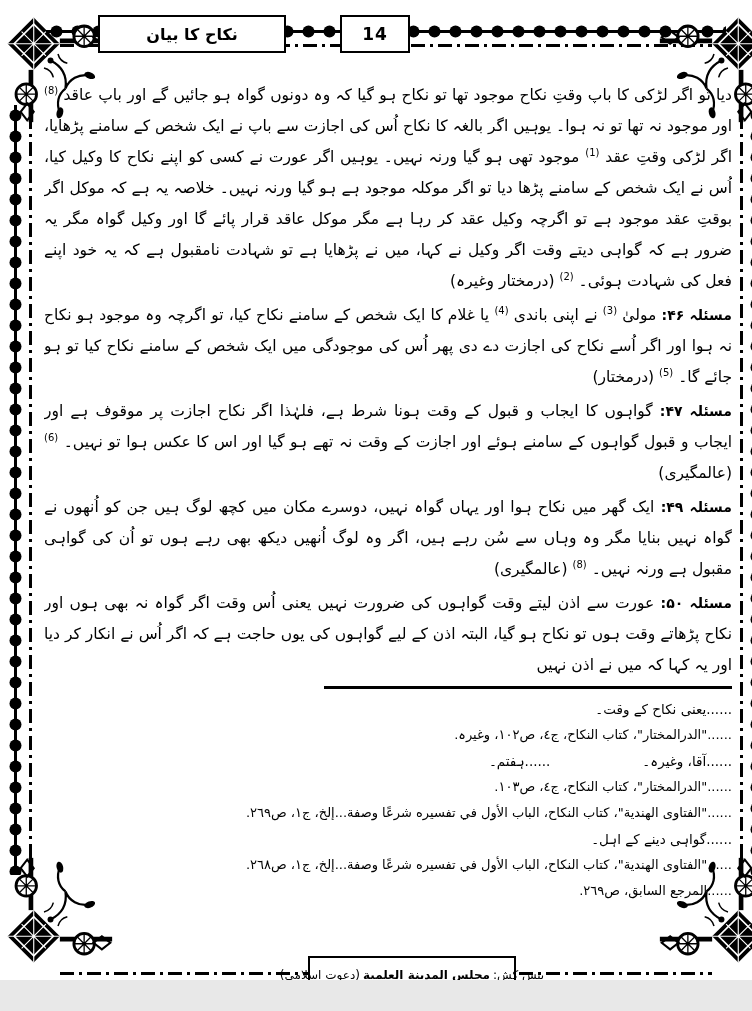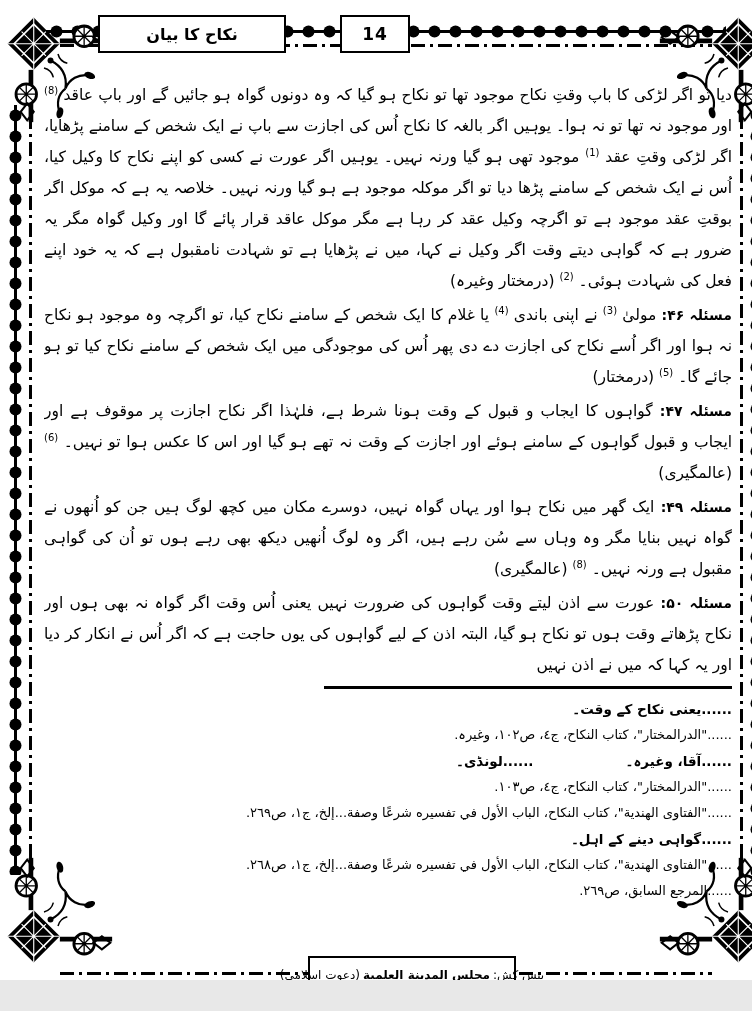--- a/index.html
+++ b/index.html
@@ -49,21 +49,21 @@
     position:absolute;z-index:2;
     top:80px;left:44px;right:40px;bottom:46px;
     direction:rtl;text-align:justify;overflow:hidden;
   }
   .body-text p{margin:0 0 3px 0;font-size:15.5px;line-height:31px;}
   .masala-no{font-weight:bold;font-size:14px;}
   sup{font-size:10px;line-height:0;vertical-align:6px;}
   .fn-sep{width:408px;border-top:3px solid #000;margin:5px 0 7px auto;}
   .footnotes{font-size:13px;line-height:26px;}
   .fn-line{margin:0;}
-  .fn-ur{font-weight:bold;font-size:13.5px;}
+  .fn-ur{font-weight:normal;font-size:13.5px;}
   .fn-pair .second{margin-right:92px;}
 </style>
 </head>
 <body>
 
 <svg width="0" height="0" style="position:absolute" aria-hidden="true">
   <defs>
     <pattern id="hbead" width="21" height="17" patternUnits="userSpaceOnUse">
       <rect x="0" y="7" width="21" height="3" fill="#000"></rect>
       <circle cx="10.5" cy="8.5" r="6" fill="#000"></circle>
@@ -155,21 +155,21 @@
       <p><span class="masala-no">مسئلہ ۴۹:</span> <span class="suphost">ایک گھر میں نکاح ہوا اور یہاں گواہ نہیں، دوسرے مکان میں کچھ لوگ ہیں جن کو اُنھوں نے گواہ نہیں بنایا مگر وہ وہاں سے سُن رہے ہیں، اگر وہ لوگ اُنھیں دیکھ بھی رہے ہوں تو اُن کی گواہی مقبول ہے ورنہ نہیں۔ <sup>(8)</sup> (عالمگیری)</span></p>
       <p><span class="masala-no">مسئلہ ۵۰:</span> <span class="suphost">عورت سے اذن لیتے وقت گواہوں کی ضرورت نہیں یعنی اُس وقت اگر گواہ نہ بھی ہوں اور نکاح پڑھاتے وقت ہوں تو نکاح ہو گیا، البتہ اذن کے لیے گواہوں کی یوں حاجت ہے کہ اگر اُس نے انکار کر دیا اور یہ کہا کہ میں نے اذن نہیں</span></p>
     </div>
 
     <div class="fn-sep"></div>
 
     <div class="footnotes">
       <div class="fn-line fn-ur">......یعنی نکاح کے وقت۔</div>
       <div class="fn-line">......"الدرالمختار"، کتاب النکاح، ج٤، ص١٠٢، وغیرہ.</div>
       <div class="fn-line fn-ur fn-pair">
-        <span>......آقا، وغیرہ۔</span><span class="second">......لونڈی۔</span>
+        <span>......آقا، وغیرہ۔</span><span class="second">......ہفتم۔</span>
       </div>
       <div class="fn-line">......"الدرالمختار"، کتاب النکاح، ج٤، ص١٠٣.</div>
       <div class="fn-line">......"الفتاوی الهندية"، كتاب النكاح، الباب الأول في تفسيره شرعًا وصفة...إلخ، ج١، ص٢٦٩.</div>
       <div class="fn-line fn-ur">......گواہی دینے کے اہل۔</div>
       <div class="fn-line">......"الفتاوی الهندية"، كتاب النكاح، الباب الأول في تفسيره شرعًا وصفة...إلخ، ج١، ص٢٦٨.</div>
       <div class="fn-line">......المرجع السابق، ص٢٦٩.</div>
 
     </div>
   </div>
 

